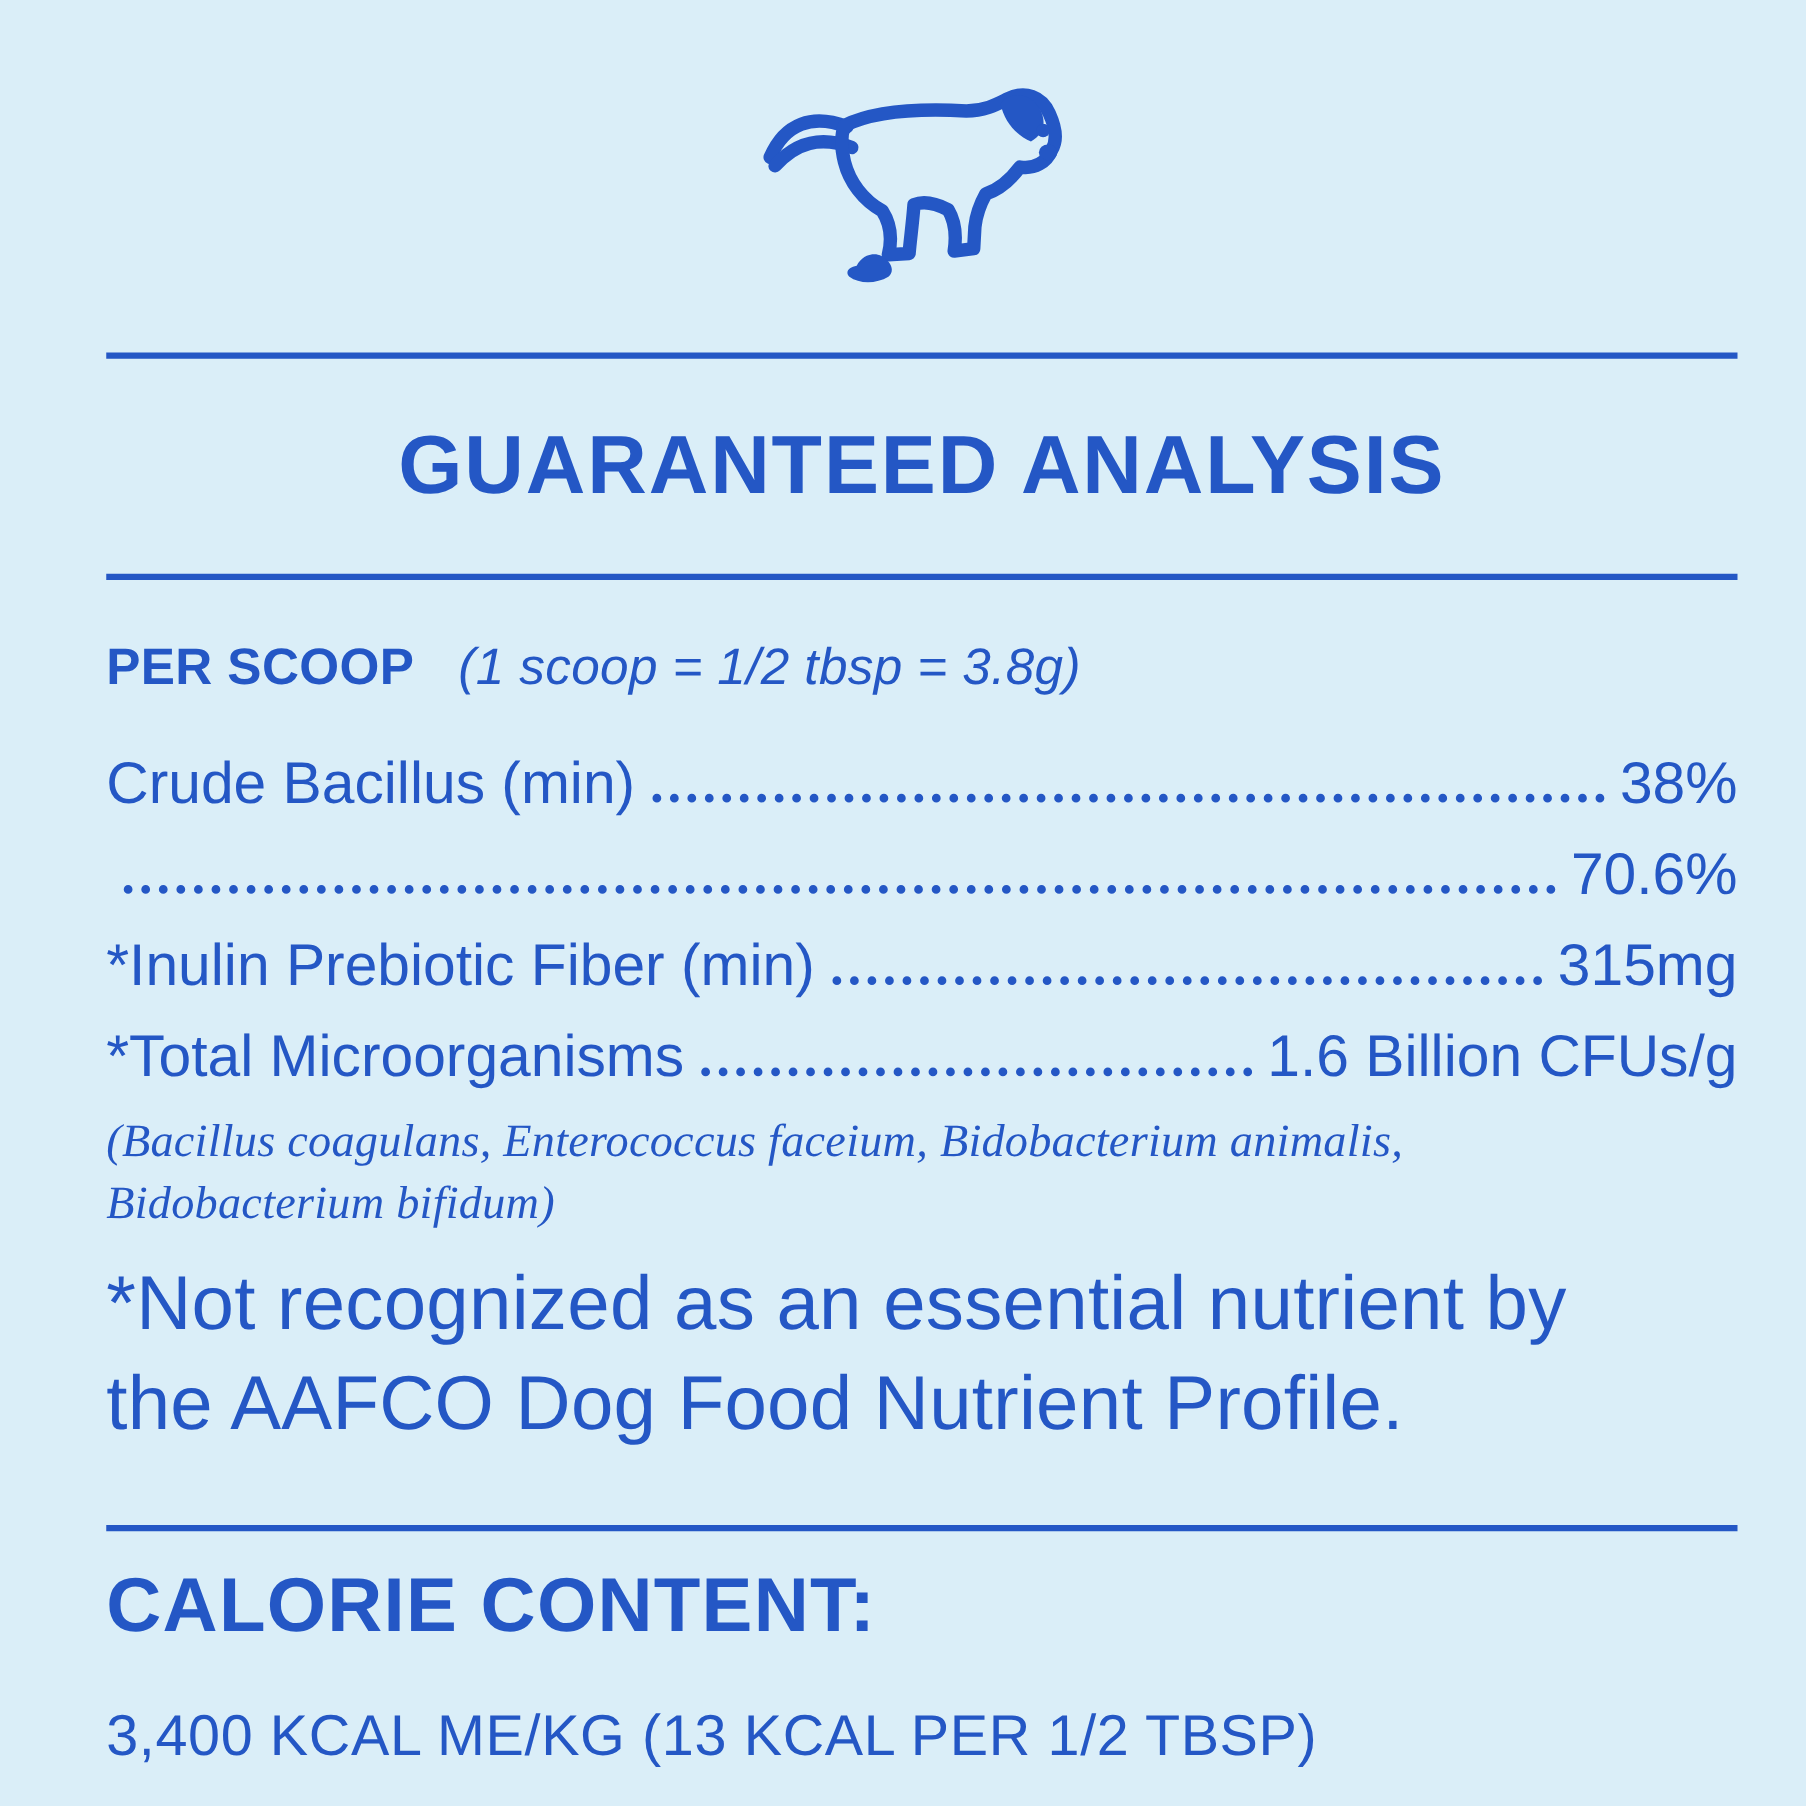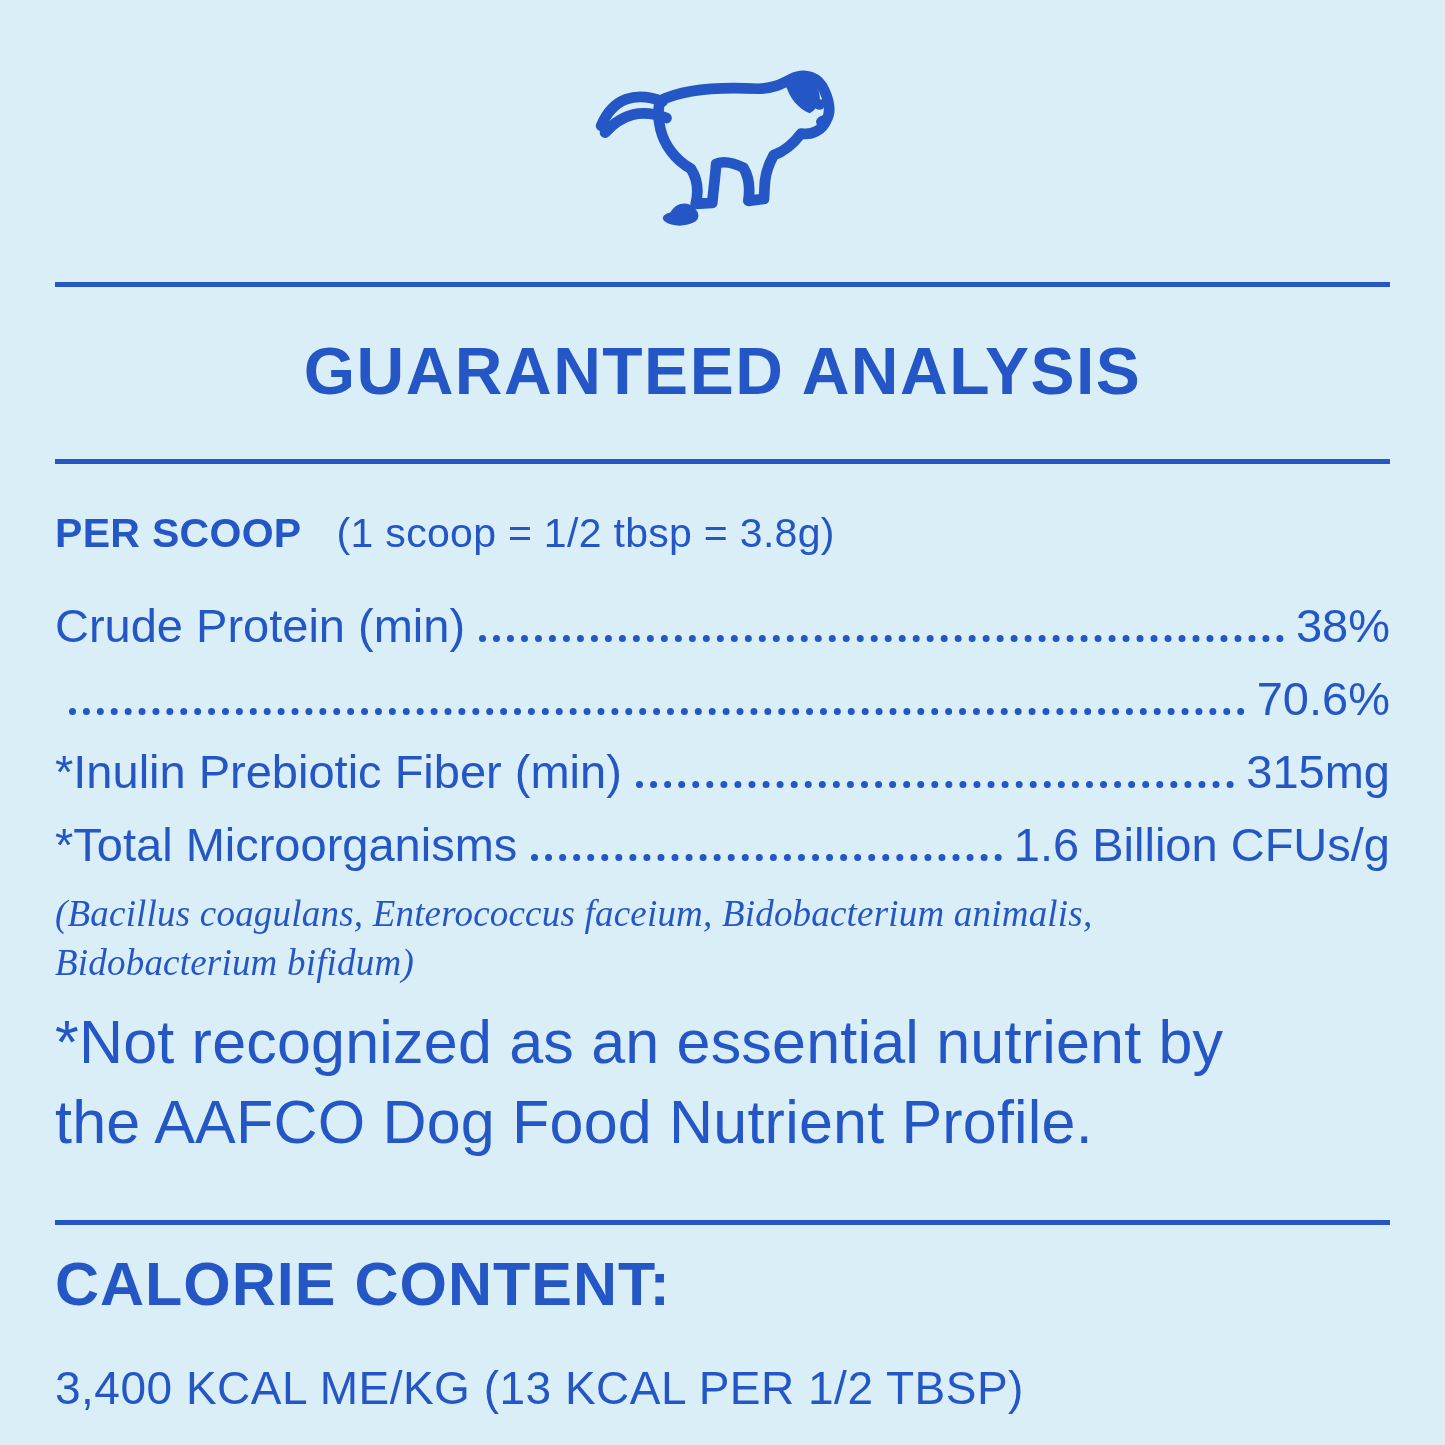--- a/index.html
+++ b/index.html
@@ -10,21 +10,21 @@
   html, body { width: 1445px; height: 1445px; }
   body {
     background: var(--bg);
     color: var(--blue);
     font-family: "Liberation Sans", sans-serif;
     overflow: hidden;
   }
   .panel {
     width: 1445px;
     height: 1445px;
-    padding: 40px 55px 0 55px;
+    padding: 40px 55px 0 85px;
   }
   
   .icon-wrap {
     text-align: center;
     height: 200px;
   }
   .icon-wrap svg {
     color: var(--blue);
     width: 300px;
     height: 195px;
@@ -44,21 +44,21 @@
     letter-spacing: 1.5px;
     padding: 46px 0 50px 0;
   }
   
   .serving-line {
     margin-top: 46px;
     font-size: 41px;
     letter-spacing: 0.3px;
   }
   .serving-label { font-weight: bold; }
-  .serving-detail { font-weight: normal; }
+  .serving-detail { font-weight: normal; font-style: italic; }
   
   .rows { margin-top: 32px; }
   .ga-row {
     display: flex;
     align-items: baseline;
     font-size: 47px;
     line-height: 73px;
     white-space: nowrap;
   }
   .row-label { flex: 0 0 auto; }
@@ -151,21 +151,21 @@
   <hr class="rule">
 
   <div class="serving-line">
     <span class="serving-label">PER SCOOP</span>
     <span>&nbsp;</span>
     <span class="serving-detail">(1 scoop = 1/2 tbsp = 3.8g)</span>
   </div>
 
   <div class="rows">
     <div class="ga-row">
-      <span class="row-label">Crude Protein (min)</span>
+      <span class="row-label">Crude Bacillus (min)</span>
       <span class="leader"></span>
       <span class="row-value">38%</span>
     </div>
     <div class="ga-row">
       <span class="leader"></span>
       <span class="row-value">70.6%</span>
     </div>
     <div class="ga-row">
       <span class="row-label">*Inulin Prebiotic Fiber (min)</span>
       <span class="leader"></span>

